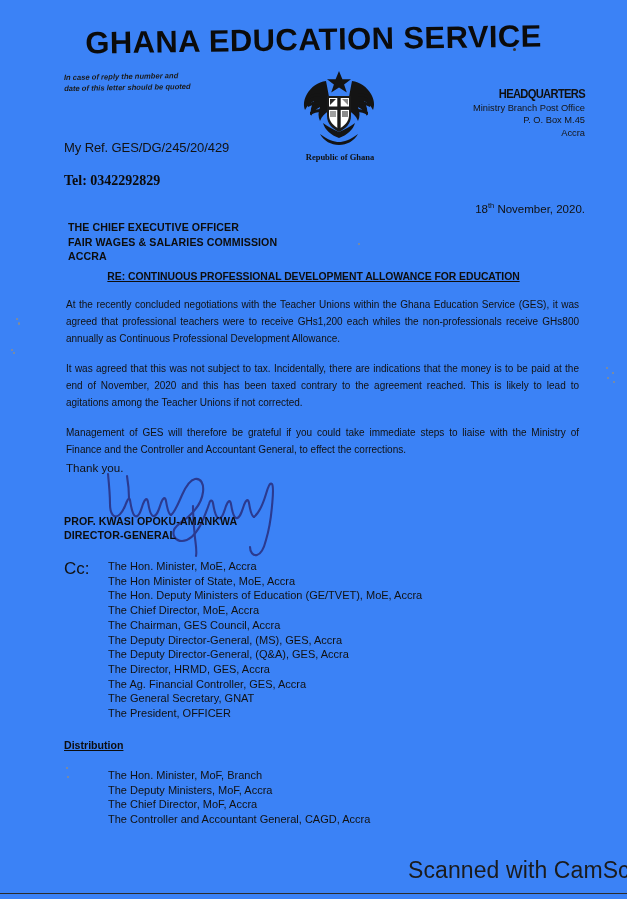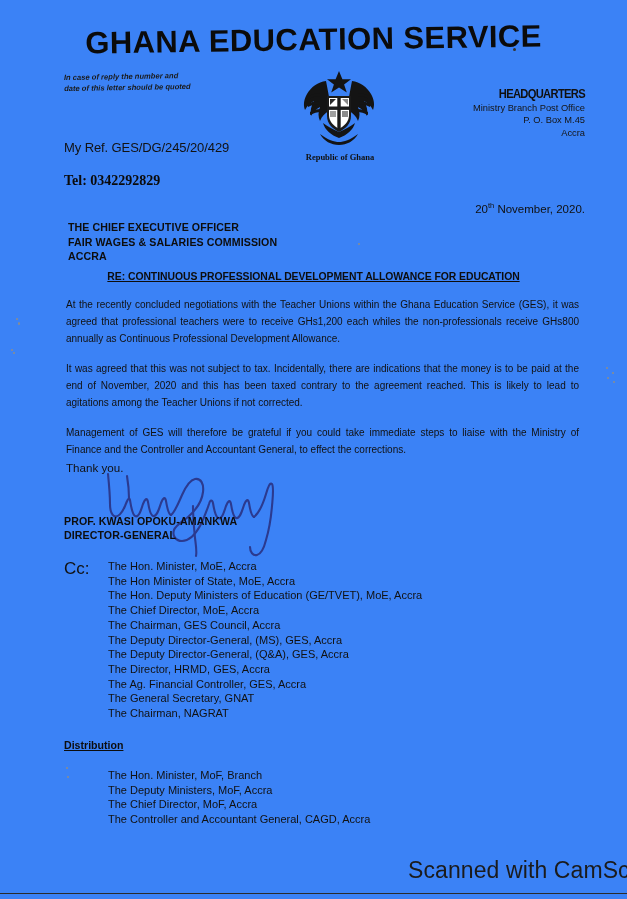--- a/index.html
+++ b/index.html
@@ -288,21 +288,21 @@
   </div>
   <div class="emblem-caption">Republic of Ghana</div>
 
   <div class="hq-block">
     <div class="hq-title">HEADQUARTERS</div>
     <div class="hq-line">Ministry Branch Post Office</div>
     <div class="hq-line">P. O. Box M.45</div>
     <div class="hq-line">Accra</div>
   </div>
 
-  <div class="date"><span>20</span><sup>th</sup><span> November, 2020.</span></div>
+  <div class="date"><span>18</span><sup>th</sup><span> November, 2020.</span></div>
 
   <div class="addressee">
     <div>THE CHIEF EXECUTIVE OFFICER</div>
     <div>FAIR WAGES &amp; SALARIES COMMISSION</div>
     <div>ACCRA</div>
   </div>
 
   <div class="subject">RE: CONTINUOUS PROFESSIONAL DEVELOPMENT ALLOWANCE FOR EDUCATION</div>
 
   <div class="body-wrap">
@@ -335,21 +335,21 @@
     <div>The Hon. Minister, MoE, Accra</div>
     <div>The Hon Minister of State, MoE, Accra</div>
     <div>The Hon. Deputy Ministers of Education (GE/TVET), MoE, Accra</div>
     <div>The Chief Director, MoE, Accra</div>
     <div>The Chairman, GES Council, Accra</div>
     <div>The Deputy Director-General, (MS), GES, Accra</div>
     <div>The Deputy Director-General, (Q&amp;A), GES, Accra</div>
     <div>The Director, HRMD, GES, Accra</div>
     <div>The Ag. Financial Controller, GES, Accra</div>
     <div>The General Secretary, GNAT</div>
-    <div>The Chairman, NAGRAT</div>
+    <div>The President, OFFICER</div>
   </div>
 
   <div class="dist-title">Distribution</div>
   <div class="dist-list">
     <div>The Hon. Minister, MoF, Branch</div>
     <div>The Deputy Ministers, MoF, Accra</div>
     <div>The Chief Director, MoF, Accra</div>
     <div>The Controller and Accountant General, CAGD, Accra</div>
   </div>
 

